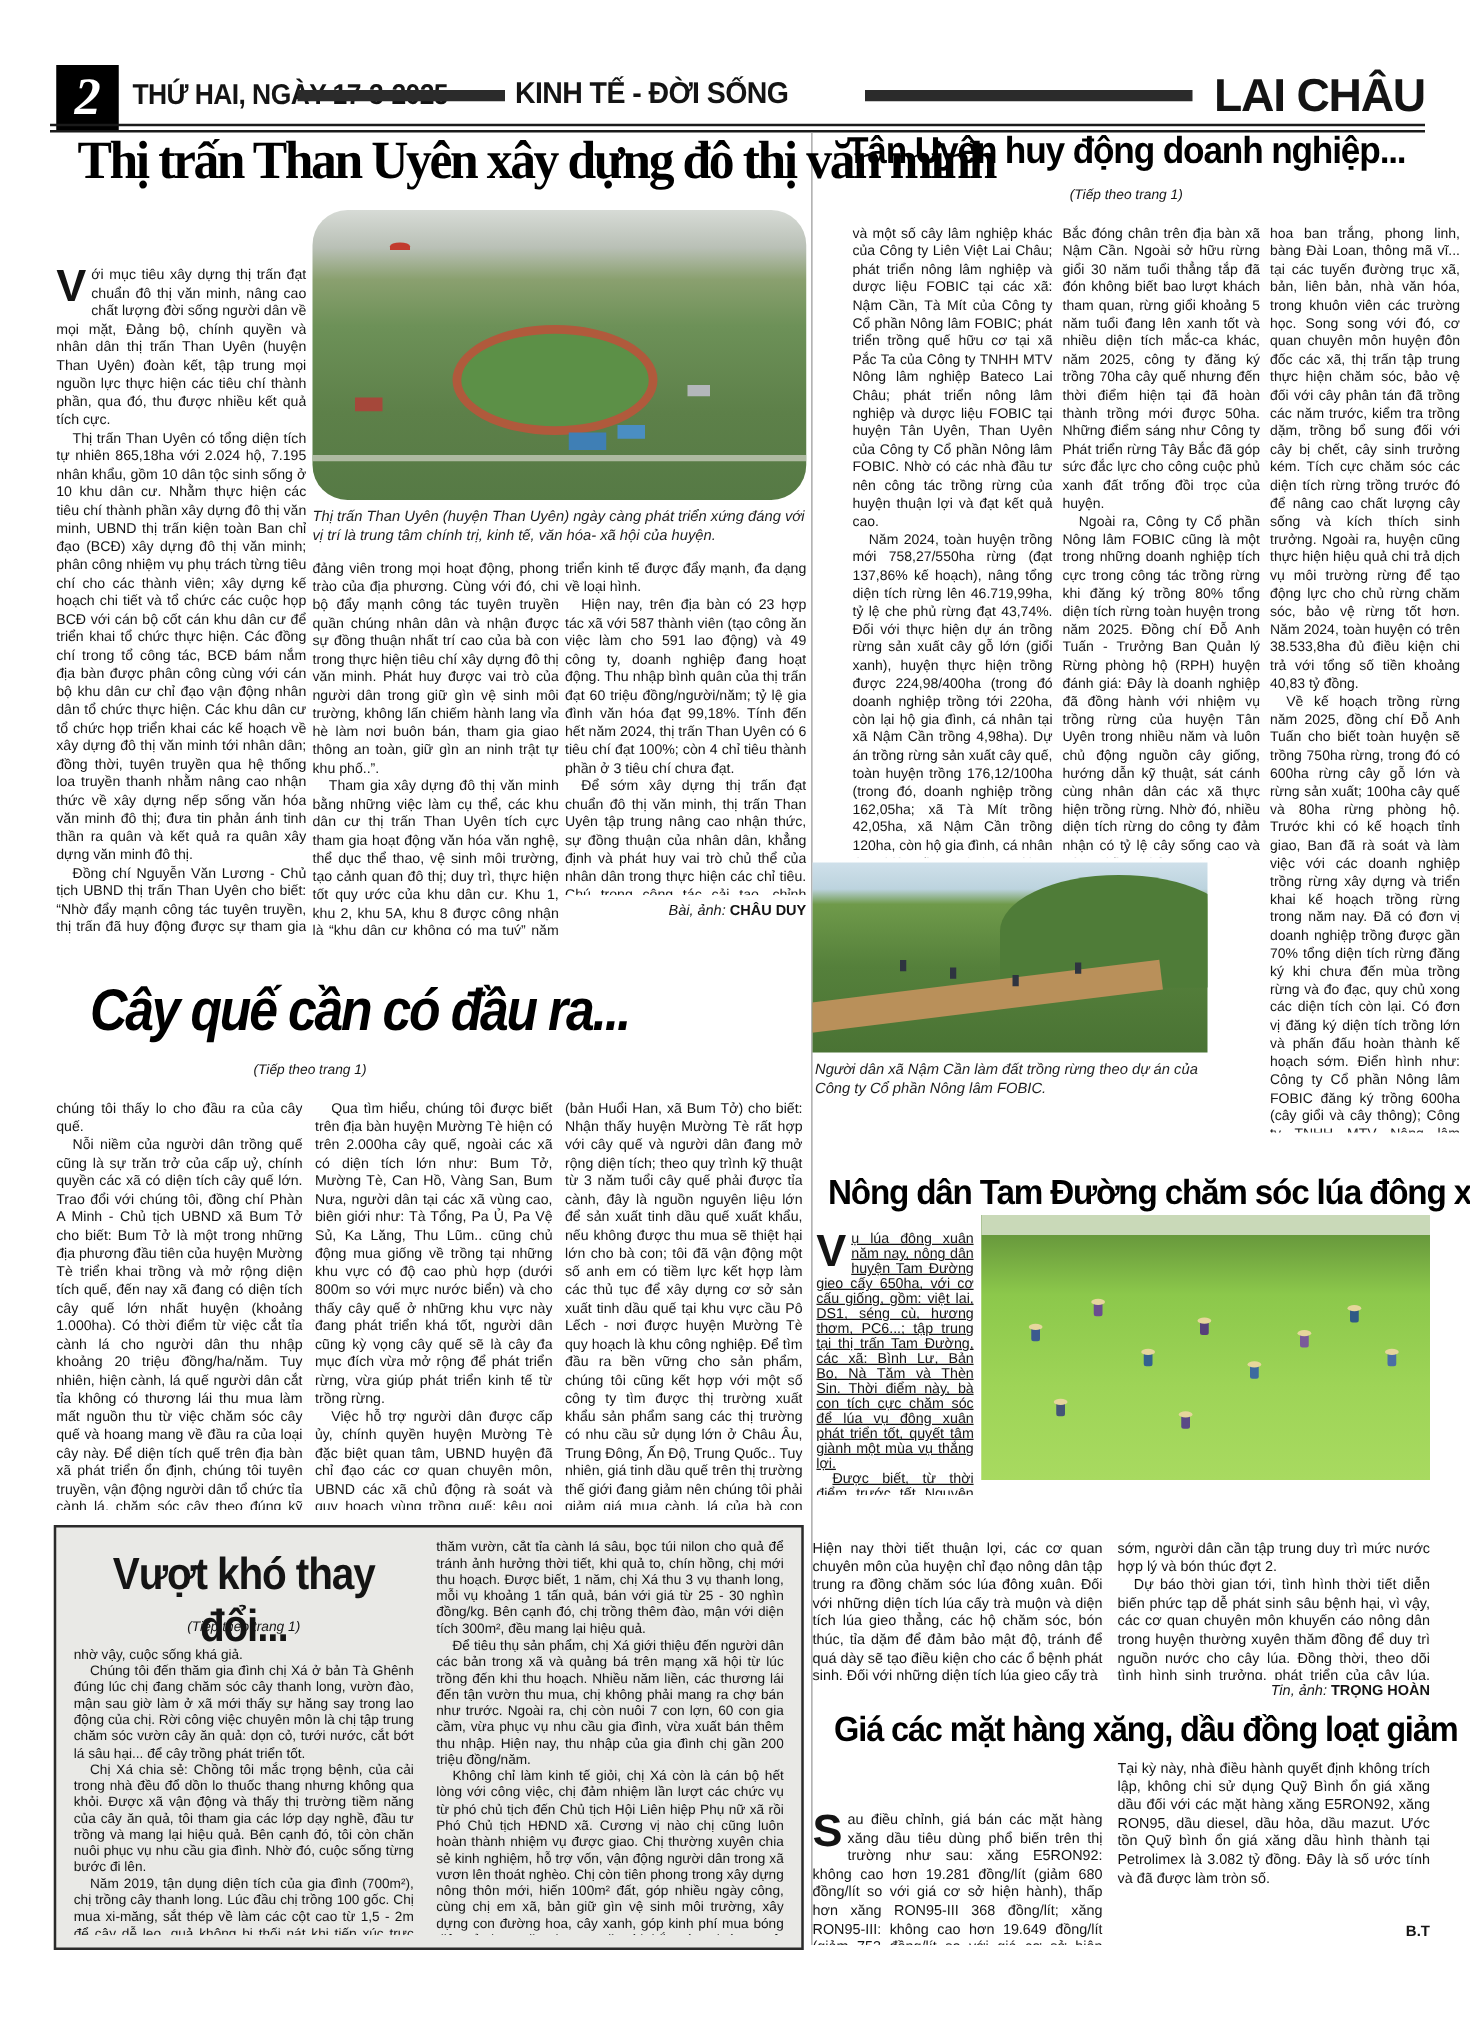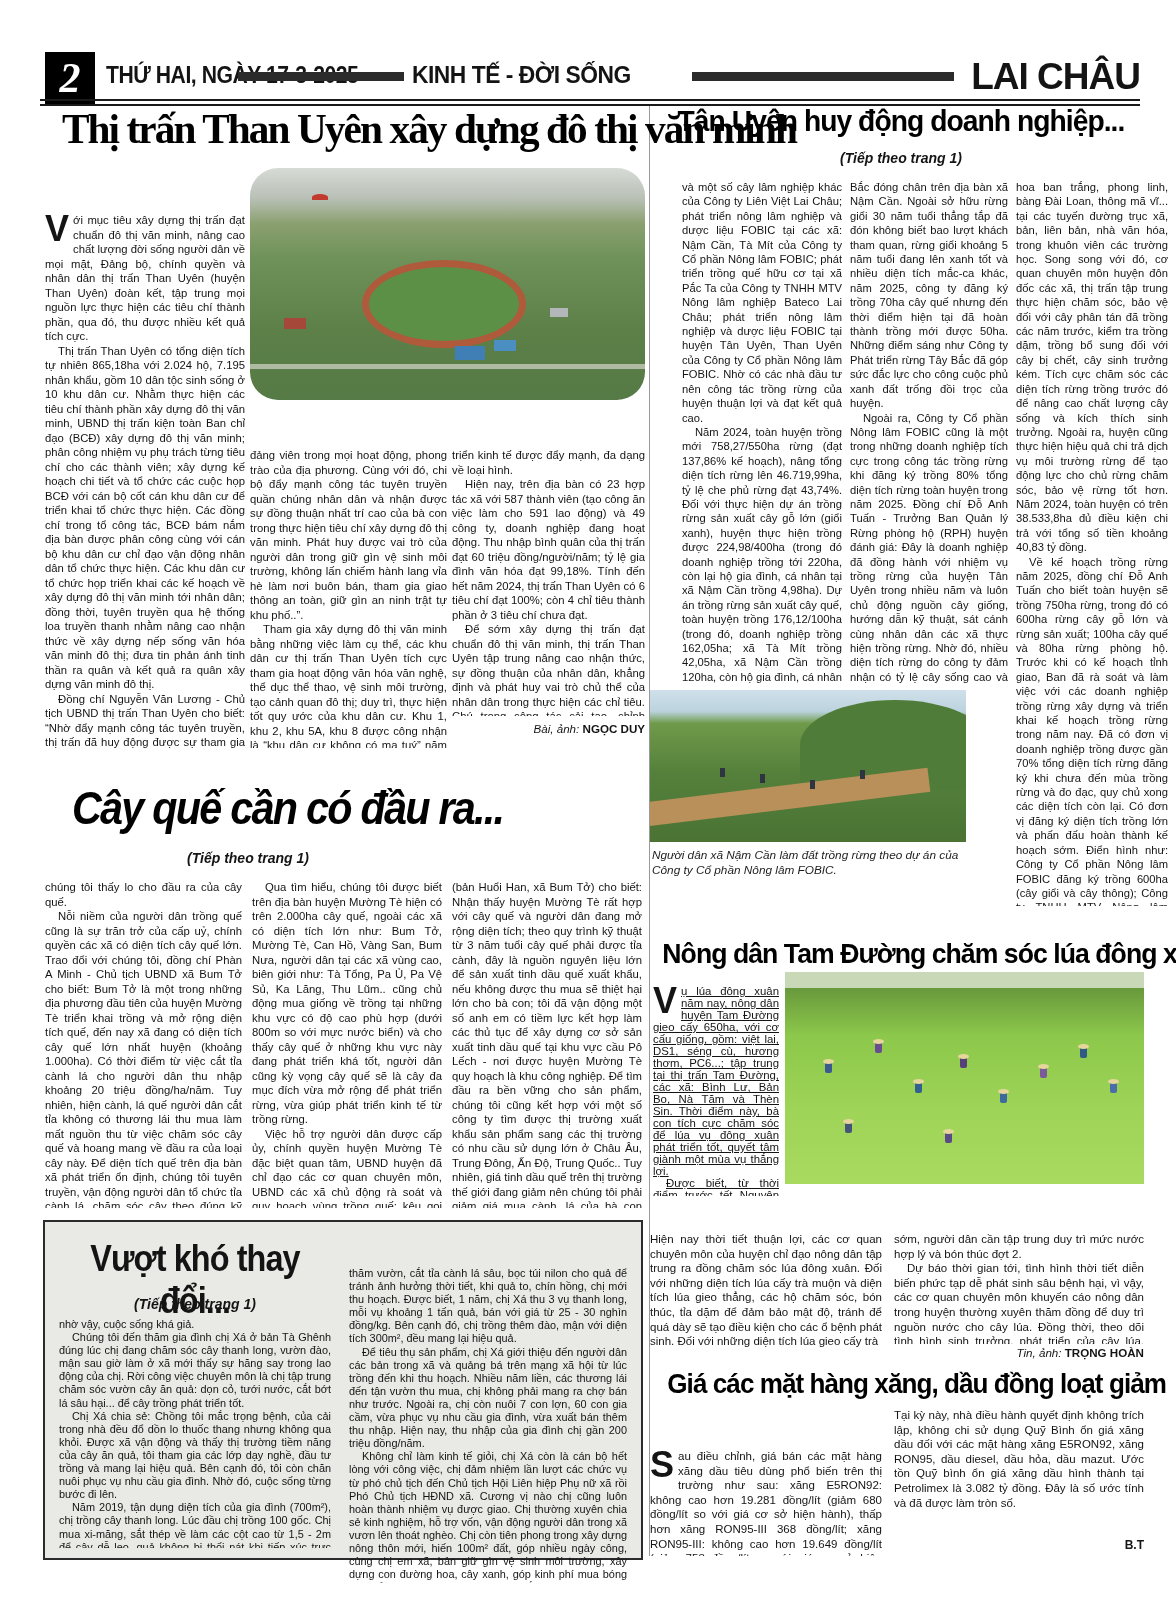--- a/index.html
+++ b/index.html
@@ -45,21 +45,21 @@
   .hl2{left:655px;top:104px;width:492px;text-align:center;font-weight:800;font-size:30px;
        letter-spacing:-1px;transform:scaleX(.94);transform-origin:center;}
   .hl3{left:48px;top:780px;width:400px;text-align:center;font-weight:800;font-style:italic;
        font-size:47px;letter-spacing:-2px;transform:scaleX(.88);transform-origin:center;}
   .hl4{left:650px;top:938px;width:494px;text-align:center;font-weight:800;font-size:28px;
        letter-spacing:-1px;transform:scaleX(.95);transform-origin:center;}
   .hl5{left:0px;top:16px;width:300px;text-align:center;font-weight:800;font-size:36px;
        letter-spacing:-1px;transform:scaleX(.9);transform-origin:center;position:absolute;}
   .hl6{left:650px;top:1368px;width:494px;text-align:center;font-weight:800;font-size:28px;
        letter-spacing:-1px;transform:scaleX(.93);transform-origin:center;}
-  .continued{position:absolute;font-style:italic;font-size:14px;text-align:center;font-weight:bold;}
+  .continued{position:absolute;font-style:italic;font-size:11px;text-align:center;}
   
   .vdivider{position:absolute;left:649px;top:106px;width:1px;height:1450px;background:#9a9a9a;}
   
   .photo{position:absolute;overflow:hidden;}
   .photo div{position:absolute;}
   .photo1{left:250px;top:168px;width:395px;height:232px;border-radius:28px;
       background:linear-gradient(#d7dbd6 0%,#b9c0b6 13%,#8aa06f 24%,#6d9158 40%,#5d8049 70%,#567a45 100%);}
   .p1-stadium{left:112px;top:92px;width:150px;height:74px;border-radius:50%;
       background:#5c9047;border:7px solid #b05a3c;}
   .p1-court1{left:205px;top:178px;width:30px;height:14px;background:#3f7fb5;}
@@ -112,34 +112,35 @@
 
   <div class="photo photo1">
     <div class="p1-stadium"></div>
     <div class="p1-court1"></div>
     <div class="p1-court2"></div>
     <div class="p1-roof1"></div>
     <div class="p1-roof2"></div>
     <div class="p1-road"></div>
     <div class="p1-para"></div>
   </div>
+  <div class="caption" style="left:250px;top:406px;width:395px;">Thị trấn Than Uyên (huyện Than Uyên) ngày càng phát triển xứng đáng với vị trí là trung tâm chính trị, kinh tế, văn hóa- xã hội của huyện.</div>
 
   <div class="col body-col cont" style="left:250px;top:448px;width:197px;height:300px;">
       <p>đảng viên trong mọi hoạt động, phong trào của địa phương. Cùng với đó, chi bộ đẩy mạnh công tác tuyên truyền quần chúng nhân dân và nhận được sự đồng thuận nhất trí cao của bà con trong thực hiện tiêu chí xây dựng đô thị văn minh. Phát huy được vai trò của người dân trong giữ gìn vệ sinh môi trường, không lấn chiếm hành lang vỉa hè làm nơi buôn bán, tham gia giao thông an toàn, giữ gìn an ninh trật tự khu phố..”.</p>
       <p>Tham gia xây dựng đô thị văn minh bằng những việc làm cụ thể, các khu dân cư thị trấn Than Uyên tích cực tham gia hoạt động văn hóa văn nghệ, thể dục thể thao, vệ sinh môi trường, tạo cảnh quan đô thị; duy trì, thực hiện tốt quy ước của khu dân cư. Khu 1, khu 2, khu 5A, khu 8 được công nhận là “khu dân cư không có ma tuý” năm 2024. Các khu dọc quốc lộ 32 nhiệt tình ủng hộ lắp đèn Led trang trí trên tuyến đường trung tâm thị trấn, tổng số tiền xã hội hóa được trên 169 triệu đồng. Người dân các khu 2, khu 8 đóng góp trên 80 triệu đồng để làm đường giao thông, lát sân và cổng nhà văn hóa... Phát</p>
     </div>
 
   <div class="col body-col cont" style="left:452px;top:448px;width:193px;height:268px;">
       <p>triển kinh tế được đẩy mạnh, đa dạng về loại hình.</p>
       <p>Hiện nay, trên địa bàn có 23 hợp tác xã với 587 thành viên (tạo công ăn việc làm cho 591 lao động) và 49 công ty, doanh nghiệp đang hoạt động. Thu nhập bình quân của thị trấn đạt 60 triệu đồng/người/năm; tỷ lệ gia đình văn hóa đạt 99,18%. Tính đến hết năm 2024, thị trấn Than Uyên có 6 tiêu chí đạt 100%; còn 4 chỉ tiêu thành phần ở 3 tiêu chí chưa đạt.</p>
       <p>Để sớm xây dựng thị trấn đạt chuẩn đô thị văn minh, thị trấn Than Uyên tập trung nâng cao nhận thức, sự đồng thuận của nhân dân, khẳng định và phát huy vai trò chủ thể của nhân dân trong thực hiện các chỉ tiêu. Chú trọng công tác cải tạo, chỉnh trang, vệ sinh môi trường đồng đều trên toàn địa bàn. Phối hợp với các cơ quan chuyên môn, các ngành chức năng thực hiện tốt công tác quy hoạch, quản lý quy hoạch, quản lý trật tự đô thị, xây dựng các tuyến phố văn minh.. Xứng đáng với vị trí là trung tâm chính trị, kinh tế, văn hóa- xã hội của huyện.</p>
     </div>
   <div class="byline" style="position:absolute;left:452px;top:720px;width:193px;font-size:11.6px;">
     <span class="byl-label">Bài, ảnh:</span>
-    <span class="byl-name">NGỌC DUY</span>
+    <span class="byl-name">CHÂU DUY</span>
   </div>
 
   <div class="hl hl2">Tân Uyên huy động doanh nghiệp...</div>
   <div class="continued" style="left:655px;top:150px;width:492px;">(Tiếp theo trang 1)</div>
 
   <div class="col a2col cont" style="left:658px;top:180px;width:160px;height:506px;">
       <p>và một số cây lâm nghiệp khác của Công ty Liên Việt Lai Châu; phát triển nông lâm nghiệp và dược liệu FOBIC tại các xã: Nậm Cần, Tà Mít của Công ty Cổ phần Nông lâm FOBIC; phát triển trồng quế hữu cơ tại xã Pắc Ta của Công ty TNHH MTV Nông lâm nghiệp Bateco Lai Châu; phát triển nông lâm nghiệp và dược liệu FOBIC tại huyện Tân Uyên, Than Uyên của Công ty Cổ phần Nông lâm FOBIC. Nhờ có các nhà đầu tư nên công tác trồng rừng của huyện thuận lợi và đạt kết quả cao.</p>
       <p>Năm 2024, toàn huyện trồng mới 758,27/550ha rừng (đạt 137,86% kế hoạch), nâng tổng diện tích rừng lên 46.719,99ha, tỷ lệ che phủ rừng đạt 43,74%. Đối với thực hiện dự án trồng rừng sản xuất cây gỗ lớn (giổi xanh), huyện thực hiện trồng được 224,98/400ha (trong đó doanh nghiệp trồng tới 220ha, còn lại hộ gia đình, cá nhân tại xã Nậm Cần trồng 4,98ha). Dự án trồng rừng sản xuất cây quế, toàn huyện trồng 176,12/100ha (trong đó, doanh nghiệp trồng 162,05ha; xã Tà Mít trồng 42,05ha, xã Nậm Cần trồng 120ha, còn hộ gia đình, cá nhân thực hiện trồng 14ha). Ngoài ra, huyện còn trồng 351,085ha rừng cây lá giang (xã Nậm Sỏ 110,8ha; xã Tà Mít 280,285ha) và chủ yếu diện tích được doanh nghiệp đứng ra đầu tư.</p>
     </div>
   <div class="col a2col cont" style="left:826px;top:180px;width:158px;height:506px;">
@@ -231,21 +232,21 @@
 
   <div class="graybox">
     <div class="hl5">Vượt khó thay đổi...</div>
     <div class="continued box-continued">(Tiếp theo trang 1)</div>
     <div class="col boxcol cont" style="left:14px;top:96px;width:272px;height:230px;">
         <p>nhờ vậy, cuộc sống khá giả.</p>
         <p>Chúng tôi đến thăm gia đình chị Xá ở bản Tà Ghênh đúng lúc chị đang chăm sóc cây thanh long, vườn đào, mận sau giờ làm ở xã mới thấy sự hăng say trong lao động của chị. Rời công việc chuyên môn là chị tập trung chăm sóc vườn cây ăn quả: dọn cỏ, tưới nước, cắt bớt lá sâu hại... để cây trồng phát triển tốt.</p>
         <p>Chị Xá chia sẻ: Chồng tôi mắc trọng bệnh, của cải trong nhà đều đổ dồn lo thuốc thang nhưng không qua khỏi. Được xã vận động và thấy thị trường tiềm năng của cây ăn quả, tôi tham gia các lớp dạy nghề, đầu tư trồng và mang lại hiệu quả. Bên cạnh đó, tôi còn chăn nuôi phục vụ nhu cầu gia đình. Nhờ đó, cuộc sống từng bước đi lên.</p>
         <p>Năm 2019, tận dụng diện tích của gia đình (700m²), chị trồng cây thanh long. Lúc đầu chị trồng 100 gốc. Chị mua xi-măng, sắt thép về làm các cột cao từ 1,5 - 2m để cây dễ leo, quả không bị thối nát khi tiếp xúc trực tiếp với đất. Thấy vụ đầu quả phát triển, bán có lãi, chị mở rộng diện tích thêm 200 gốc. Để sản xuất hiệu quả, ngay từ khâu đầu, chị lựa chọn giống phù hợp với thổ nhưỡng, quan tâm dọn cỏ dại, vun đất mỗi gốc thật cao để tránh nước ngập gây hư hại. Tưới nước đều đặn, kết hợp nhiều loại phân bón, phun thuốc trừ sâu khi cây phát triển đến độ nhất định. Đến thời điểm cây ra hoa, kết trái, chị tập trung nhiều thời gian chăm sóc, thường xuyên</p>
       </div>
-    <div class="col boxcol cont" style="left:304px;top:10px;width:278px;height:316px;margin-top:35px;">
+    <div class="col boxcol cont" style="left:304px;top:10px;width:278px;height:316px;">
         <p>thăm vườn, cắt tỉa cành lá sâu, bọc túi nilon cho quả để tránh ảnh hưởng thời tiết, khi quả to, chín hồng, chị mới thu hoạch. Được biết, 1 năm, chị Xá thu 3 vụ thanh long, mỗi vụ khoảng 1 tấn quả, bán với giá từ 25 - 30 nghìn đồng/kg. Bên cạnh đó, chị trồng thêm đào, mận với diện tích 300m², đều mang lại hiệu quả.</p>
         <p>Để tiêu thụ sản phẩm, chị Xá giới thiệu đến người dân các bản trong xã và quảng bá trên mạng xã hội từ lúc trồng đến khi thu hoạch. Nhiều năm liền, các thương lái đến tận vườn thu mua, chị không phải mang ra chợ bán như trước. Ngoài ra, chị còn nuôi 7 con lợn, 60 con gia cầm, vừa phục vụ nhu cầu gia đình, vừa xuất bán thêm thu nhập. Hiện nay, thu nhập của gia đình chị gần 200 triệu đồng/năm.</p>
         <p>Không chỉ làm kinh tế giỏi, chị Xá còn là cán bộ hết lòng với công việc, chị đảm nhiệm lần lượt các chức vụ từ phó chủ tịch đến Chủ tịch Hội Liên hiệp Phụ nữ xã rồi Phó Chủ tịch HĐND xã. Cương vị nào chị cũng luôn hoàn thành nhiệm vụ được giao. Chị thường xuyên chia sẻ kinh nghiệm, hỗ trợ vốn, vận động người dân trong xã vươn lên thoát nghèo. Chị còn tiên phong trong xây dựng nông thôn mới, hiến 100m² đất, góp nhiều ngày công, cùng chị em xã, bản giữ gìn vệ sinh môi trường, xây dựng con đường hoa, cây xanh, góp kinh phí mua bóng điện sử dụng năng lượng mặt trời thắp sáng đường quê. Nhiều năm liền, chị được huyện, xã khen tặng.</p>
       </div>
   </div>
 
   <div class="hl hl6">Giá các mặt hàng xăng, dầu đồng loạt giảm</div>
 
   <div class="col gascol dropcap" style="left:650px;top:1408px;width:232px;height:148px;">
       <p>Sau điều chỉnh, giá bán các mặt hàng xăng dầu tiêu dùng phổ biến trên thị trường như sau: xăng E5RON92: không cao hơn 19.281 đồng/lít (giảm 680 đồng/lít so với giá cơ sở hiện hành), thấp hơn xăng RON95-III 368 đồng/lít; xăng RON95-III: không cao hơn 19.649 đồng/lít (giảm 753 đồng/lít so với giá cơ sở hiện hành); dầu diesel 0.05S: không cao hơn 17.898 đồng/lít (giảm 435 đồng/lít so với giá</p>

